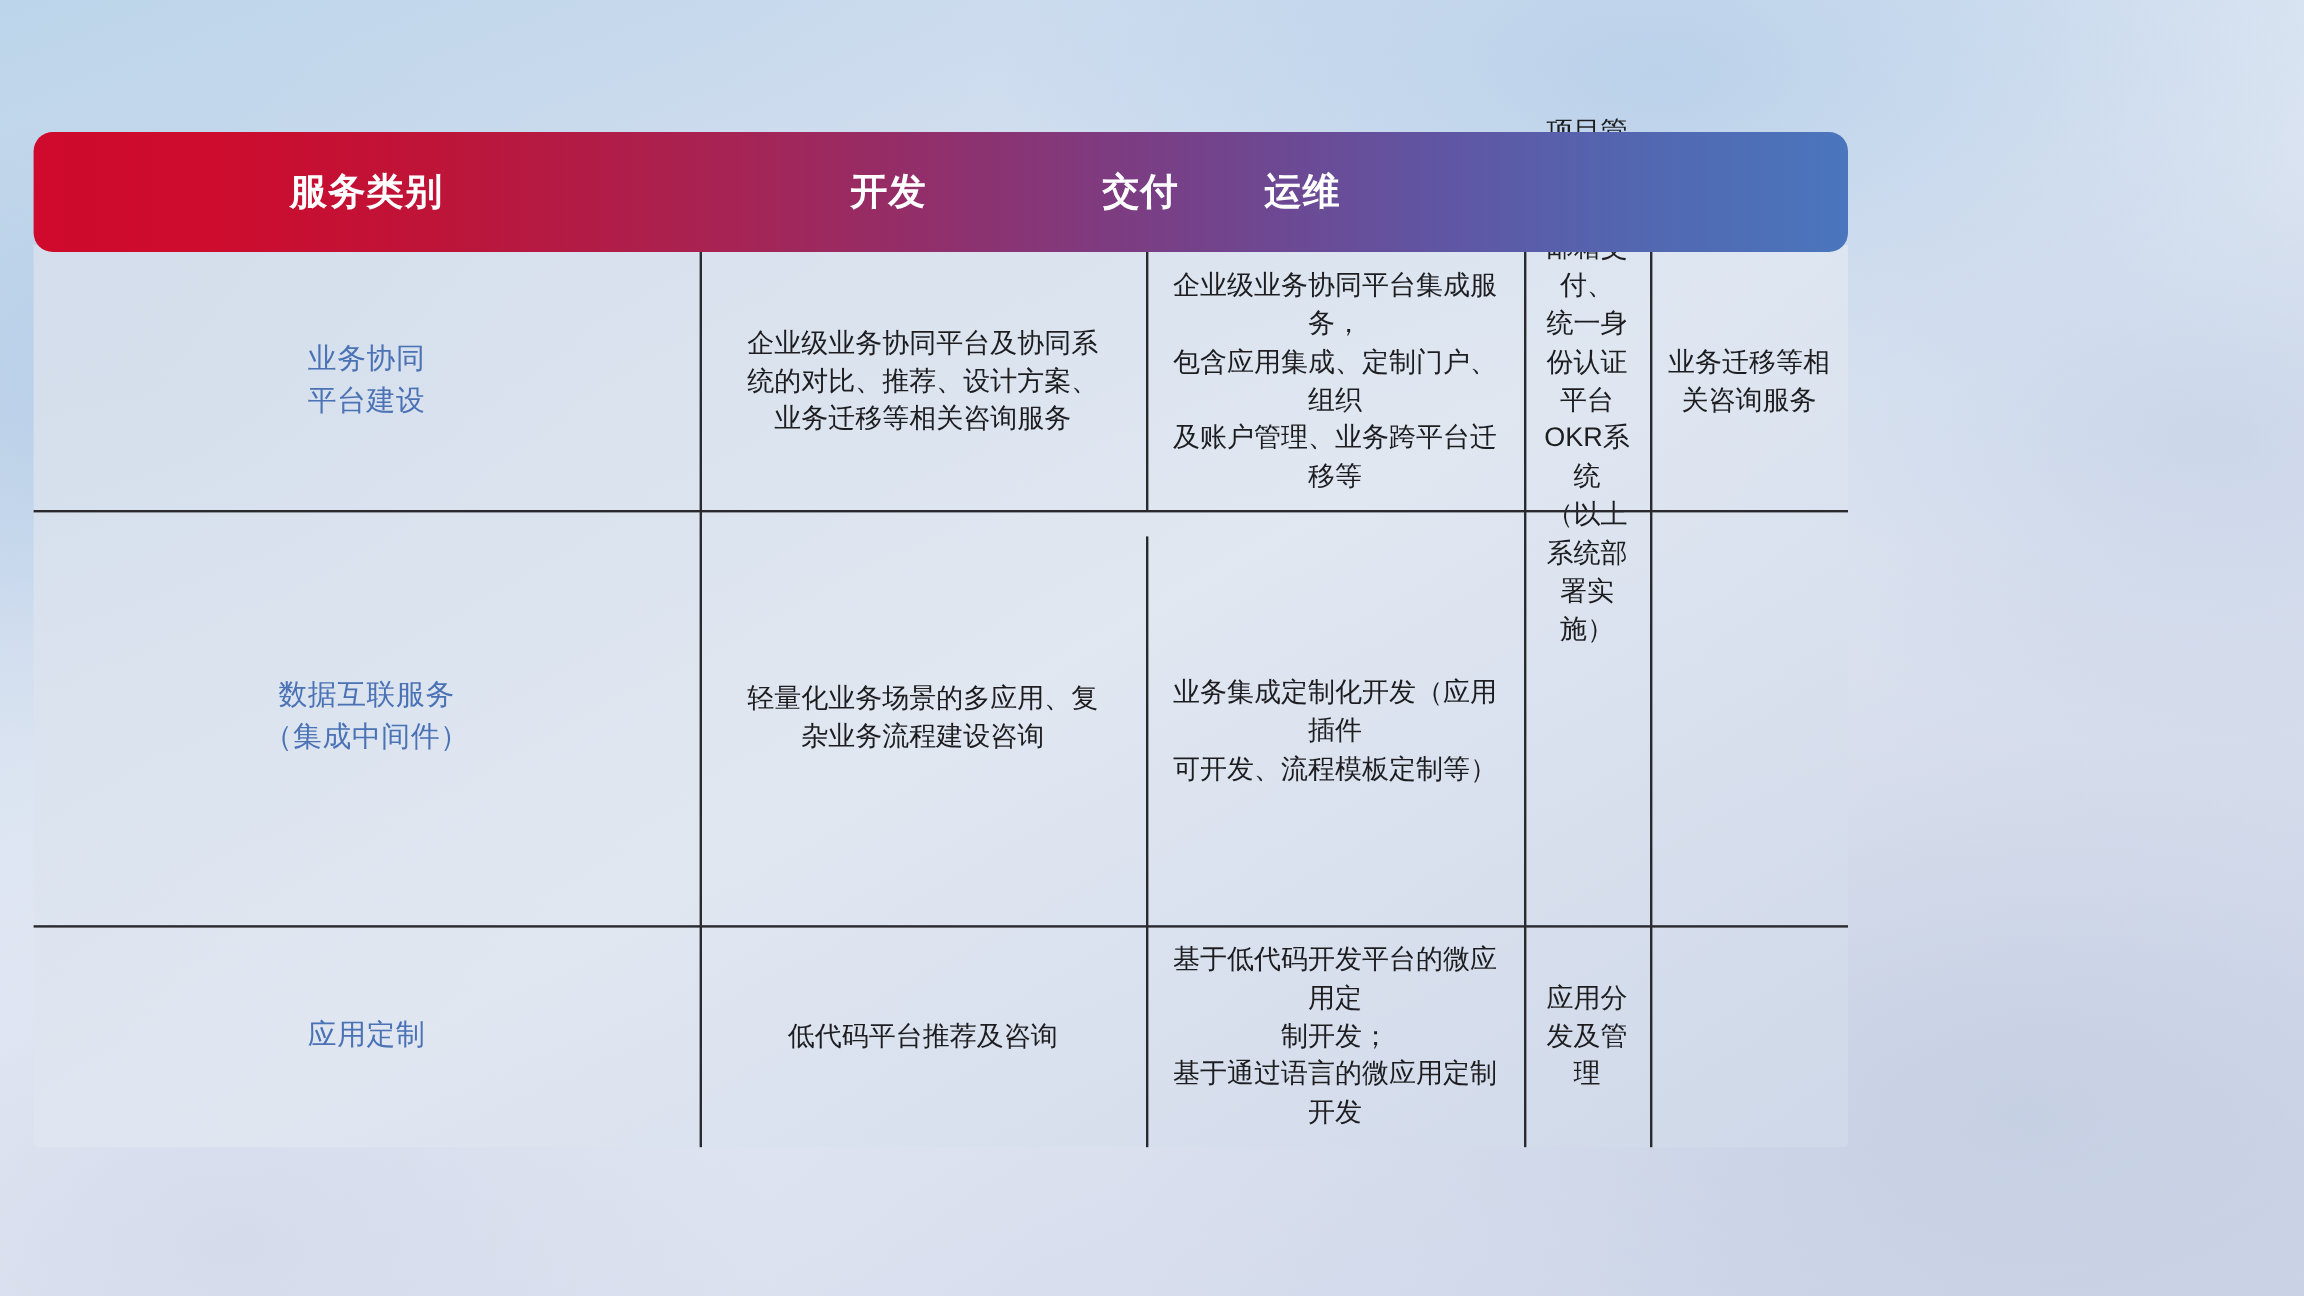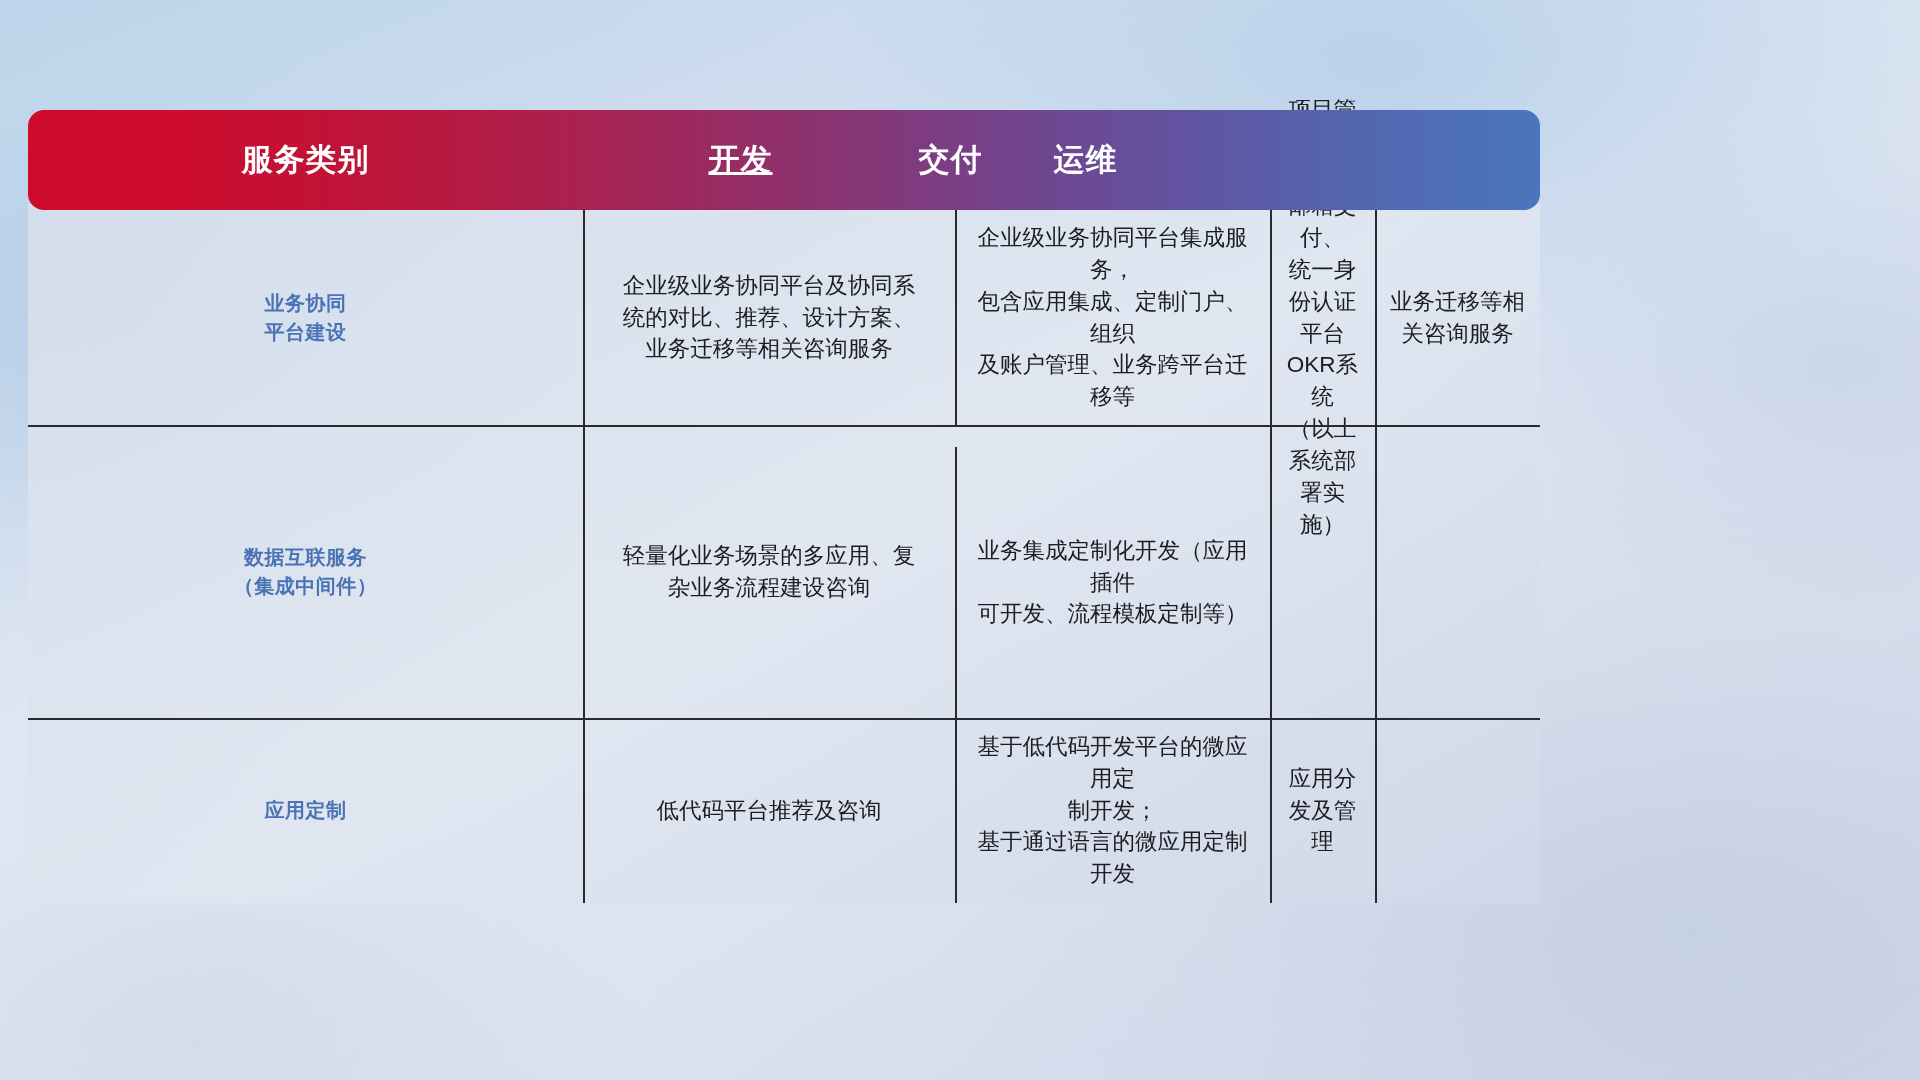--- a/index.html
+++ b/index.html
@@ -113,47 +113,47 @@
     content: "";
     position: absolute;
     left: 0;
     top: 0;
     bottom: 0;
     width: 2px;
     background: #2a2a2e;
   }
   .td.cat {
     color: #4a72b5;
-    font-weight: bold;
-    font-size: 20px;
+    font-weight: normal;
+    font-size: 24px;
     line-height: 1.45;
     letter-spacing: 0.5px;
   }
 
   
   .c0 { width: 555px; }
   .c1 { width: 372px; }
   .c2 { width: 372px; }
   .c3 { width: 105px; }
   .c4 { width: 108px; }
 
   .r1 { height: 215px; }
-  .r2 { height: 293px; }
+  .r2 { height: 346px; }
   .r3 { height: 185px; }
 </style>
 </head>
 <body>
 
 <div id="bg"></div>
 
 <div id="table-wrap">
 
   <div class="thead">
     <div class="th c0" style="width: 555px; flex: 0 0 555px;">服务类别</div>
-    <div class="th c2" style="width: 315px; flex: 0 0 315px; text-decoration: underline;">开发</div>
+    <div class="th c2" style="width: 315px; flex: 0 0 315px;">开发</div>
     <div class="th c3" style="width: 105px; flex: 0 0 105px;">交付</div>
     <div class="th c4" style="width: 165px; flex: 0 0 165px;">运维</div>
   </div>
 
   <div class="tbody">
 
     <div class="trow r1">
       <div class="td cat c0" style="width: 555px; flex: 0 0 555px;">业务协同
 平台建设</div>
       <div class="td bordered c1" style="width: 372px; flex: 0 0 372px;">企业级业务协同平台及协同系

